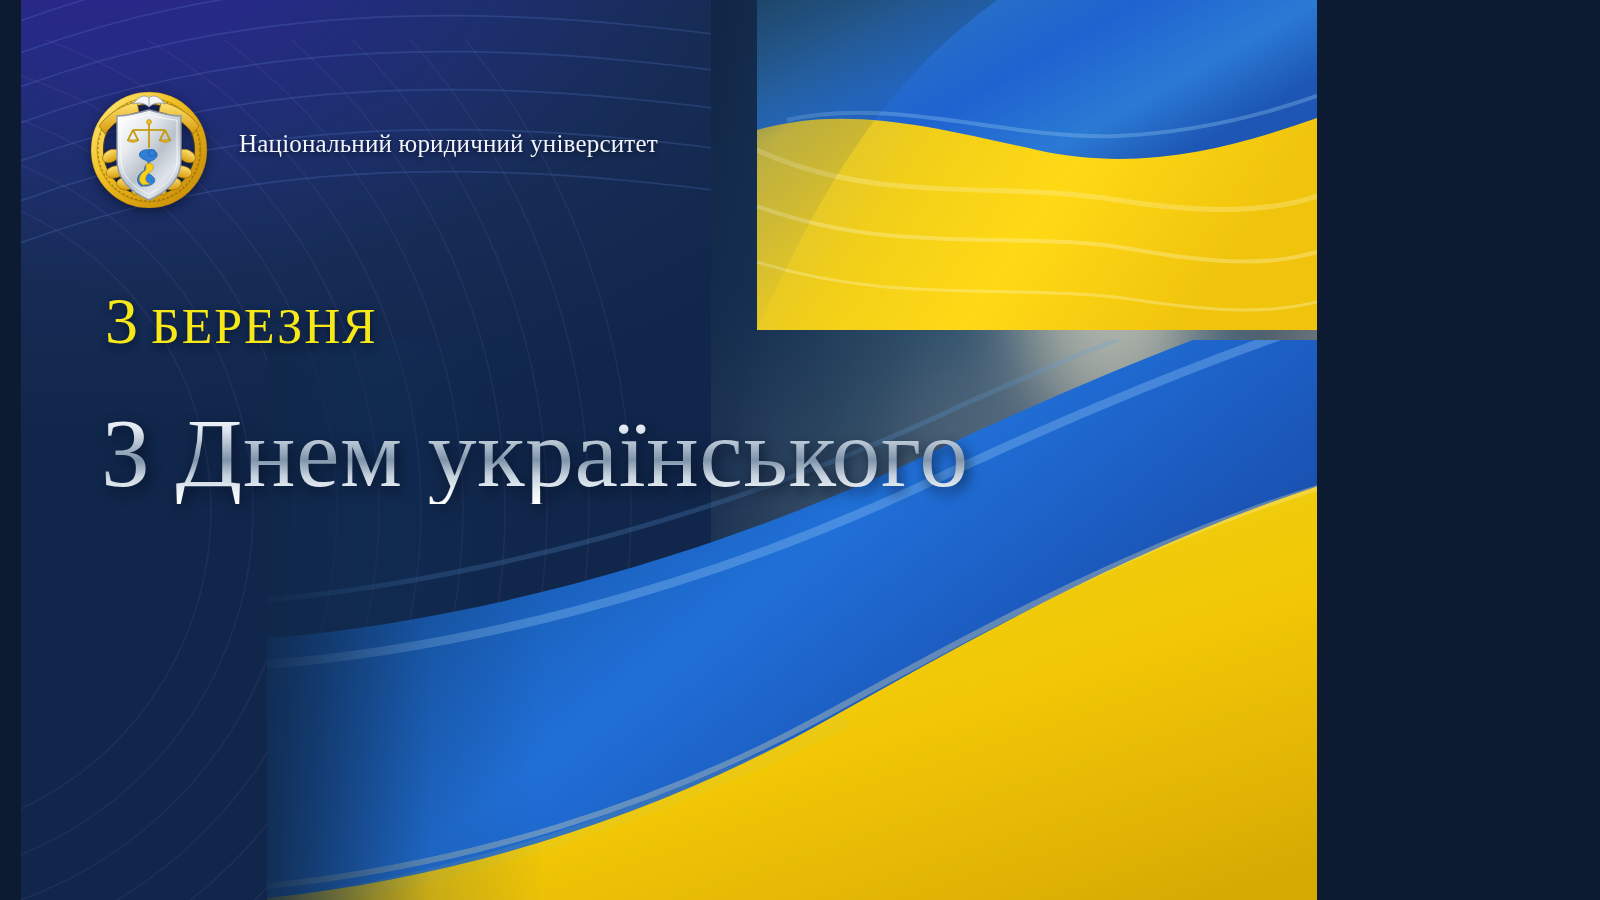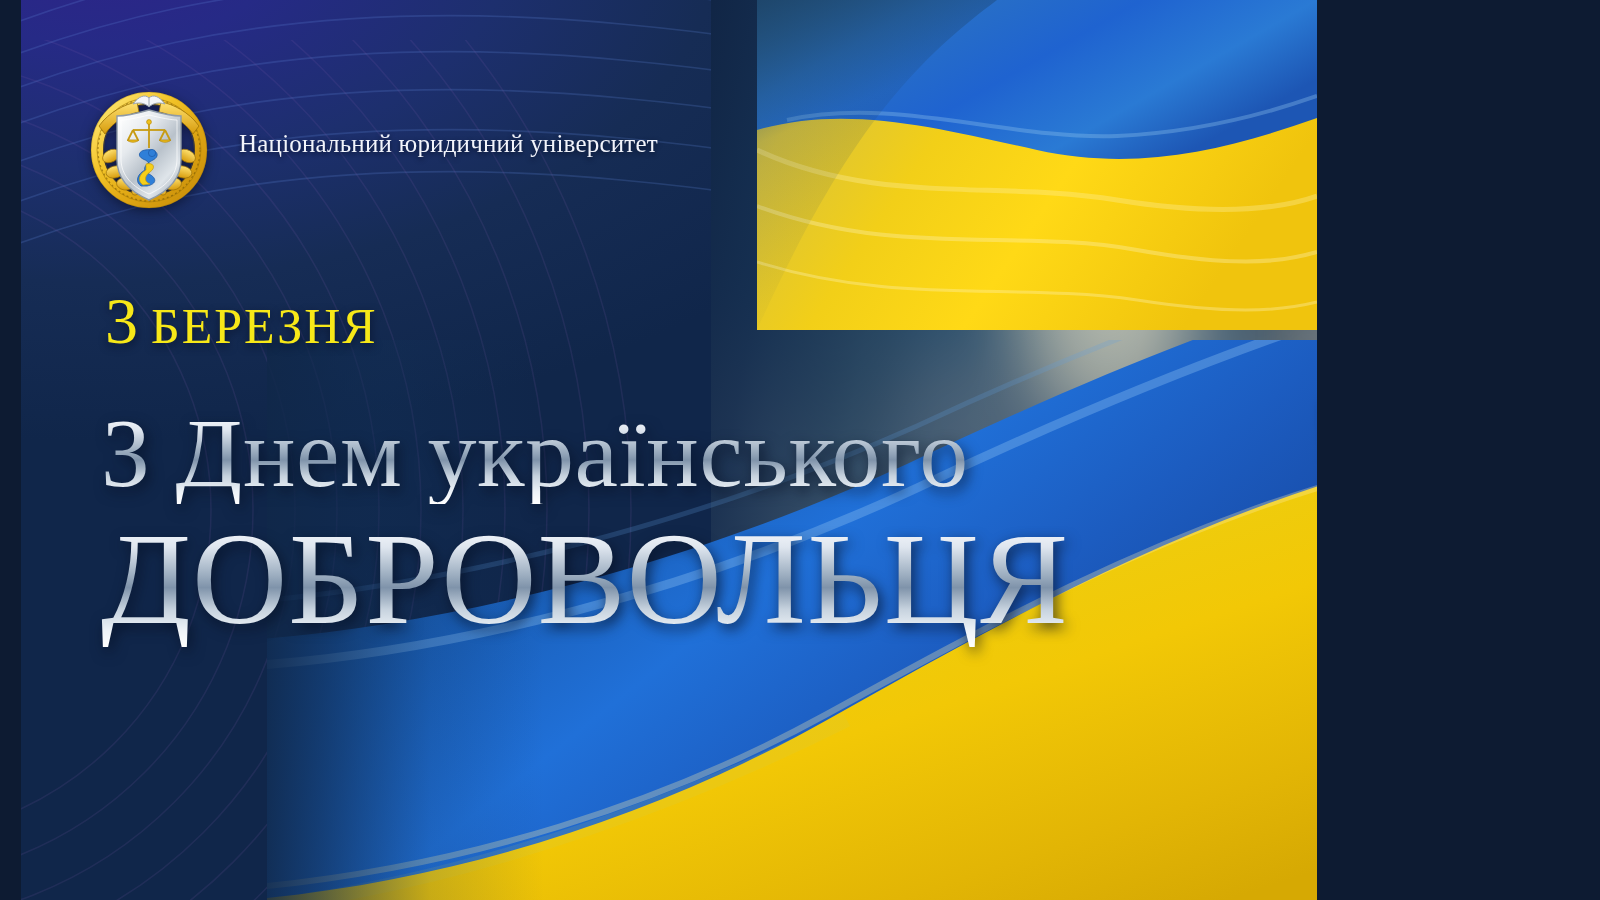--- a/index.html
+++ b/index.html
@@ -425,15 +425,14 @@
     <div class="brand-text">
       <span class="l1">Національний юридичний університет</span>
     </div>
   </div>
 
   <div class="date-line">
     <span class="num">3</span><span class="word">БЕРЕЗНЯ</span>
   </div>
 
   <div class="title-1">З Днем українського</div>
-  <div class="title-2">ДОБРОВОЛЬЦЯ</div>
 
 </div>
 
 </body></html>

